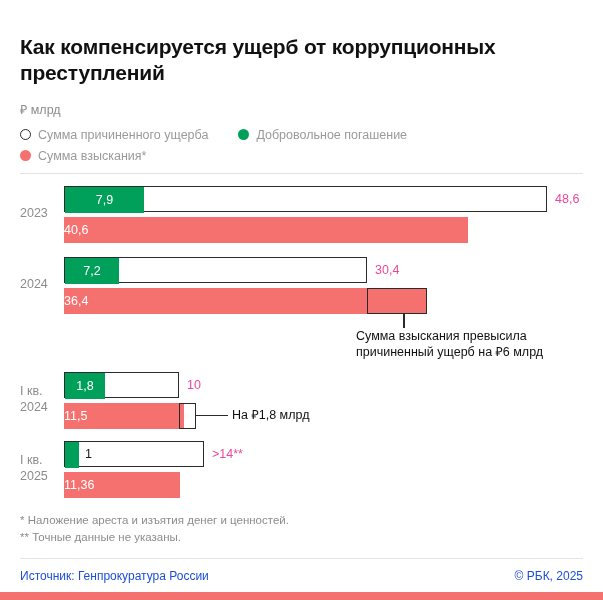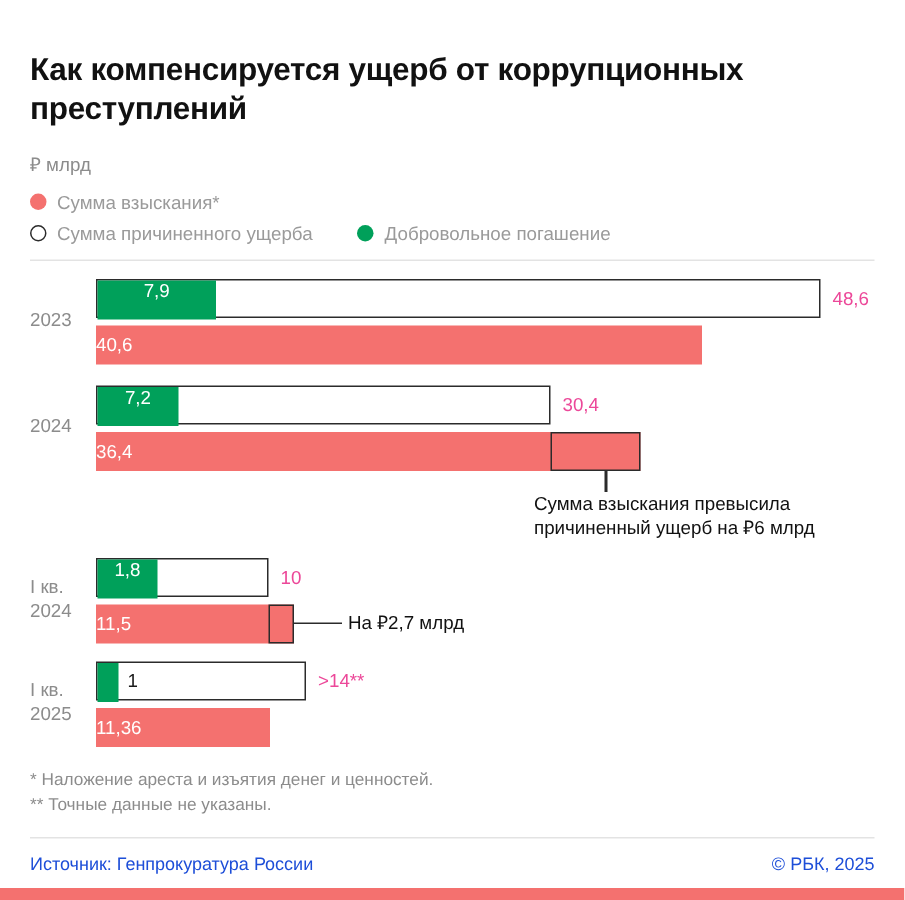--- a/index.html
+++ b/index.html
@@ -115,21 +115,21 @@
     border: 1.5px solid #2b2b2b;
     background: #ffffff;
   }
   .bar.voluntary {
     background: #00a05a;
     height: 26px;
     position: absolute;
     left: 0;
     top: 0;
     display: flex;
-    align-items: flex-start;
+    align-items: center;
     justify-content: center;
     color: #ffffff;
     font-size: 12.5px;
   }
   .bar.recovery {
     background: #f4716f;
     display: flex;
     align-items: center;
     justify-content: flex-start;
     color: #ffffff;
@@ -192,32 +192,32 @@
 
 <div class="page">
 
   <h1 class="title">Как компенсируется ущерб от коррупционных преступлений</h1>
 
   <div class="unit">₽ млрд</div>
 
   <div class="legend">
     <div class="legend-row">
       <div class="legend-item">
-        <span class="swatch red"></span>
-        <span>Сумма взыскания*</span>
-      </div>
-    </div>
-    <div class="legend-row">
-      <div class="legend-item">
         <span class="swatch outline"></span>
         <span>Сумма причиненного ущерба</span>
       </div>
       <div class="legend-item gap2">
         <span class="swatch green"></span>
         <span>Добровольное погашение</span>
+      </div>
+    </div>
+    <div class="legend-row">
+      <div class="legend-item">
+        <span class="swatch red"></span>
+        <span>Сумма взыскания*</span>
       </div>
     </div>
   </div>
 
   <div class="divider"></div>
 
   <div class="chart">
 
     <div class="group" style="margin-top:12px;">
       <div class="cat-label">2023</div>
@@ -274,26 +274,26 @@
       <div class="bars">
         <div class="barline">
           <div class="bar damage" style="width:115px;">
             <div class="bar voluntary" style="width:40px;">
               <span>1,8</span>
             </div>
           </div>
           <span class="bar-value-out">10</span>
         </div>
         <div class="barline">
-          <div class="bar recovery" style="width:132px;">
+          <div class="bar recovery" style="width:120px;">
             <span style="margin-right:16px;">11,5</span>
           </div>
           <div class="excess-box" style="left:115px;width:17px;"></div>
           <div class="note-line" style="left:132px;top:12px;width:32px;height:1.5px;"></div>
-          <span class="note" style="left:168px;top:4px;white-space:nowrap;">На ₽2,7 млрд</span>
+          <span class="note" style="left:168px;top:4px;white-space:nowrap;">На ₽1,8 млрд</span>
         </div>
       </div>
     </div>
 
     <div class="group" style="margin-top:12px;">
       <div class="cat-label">
         <div>I кв.</div>
         <div>2025</div>
       </div>
       <div class="bars">

